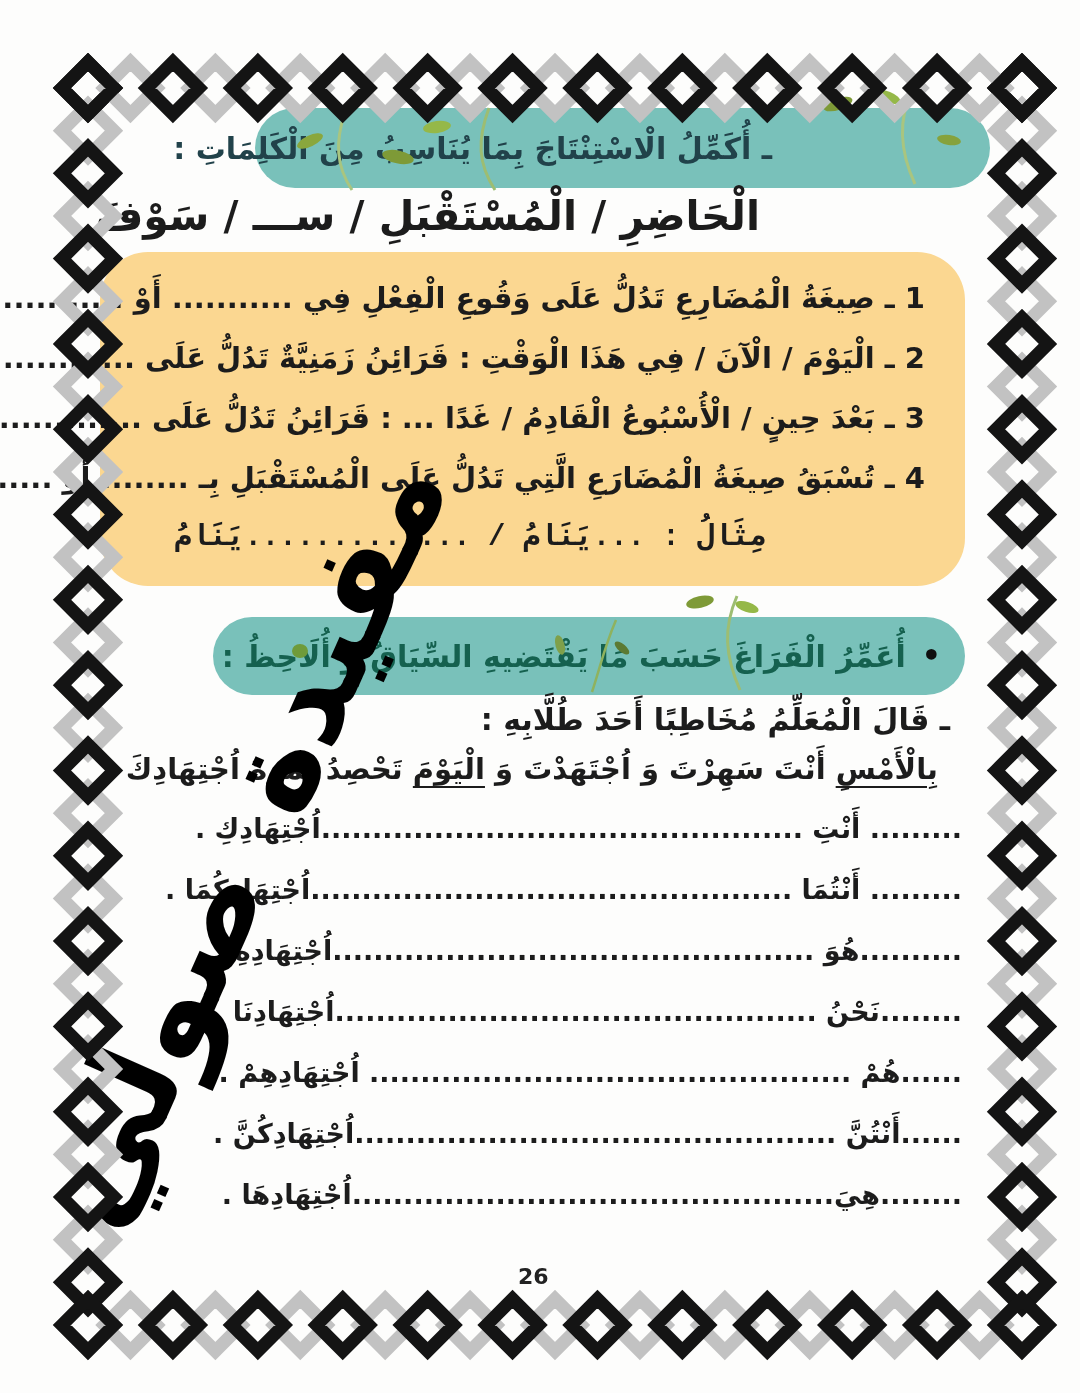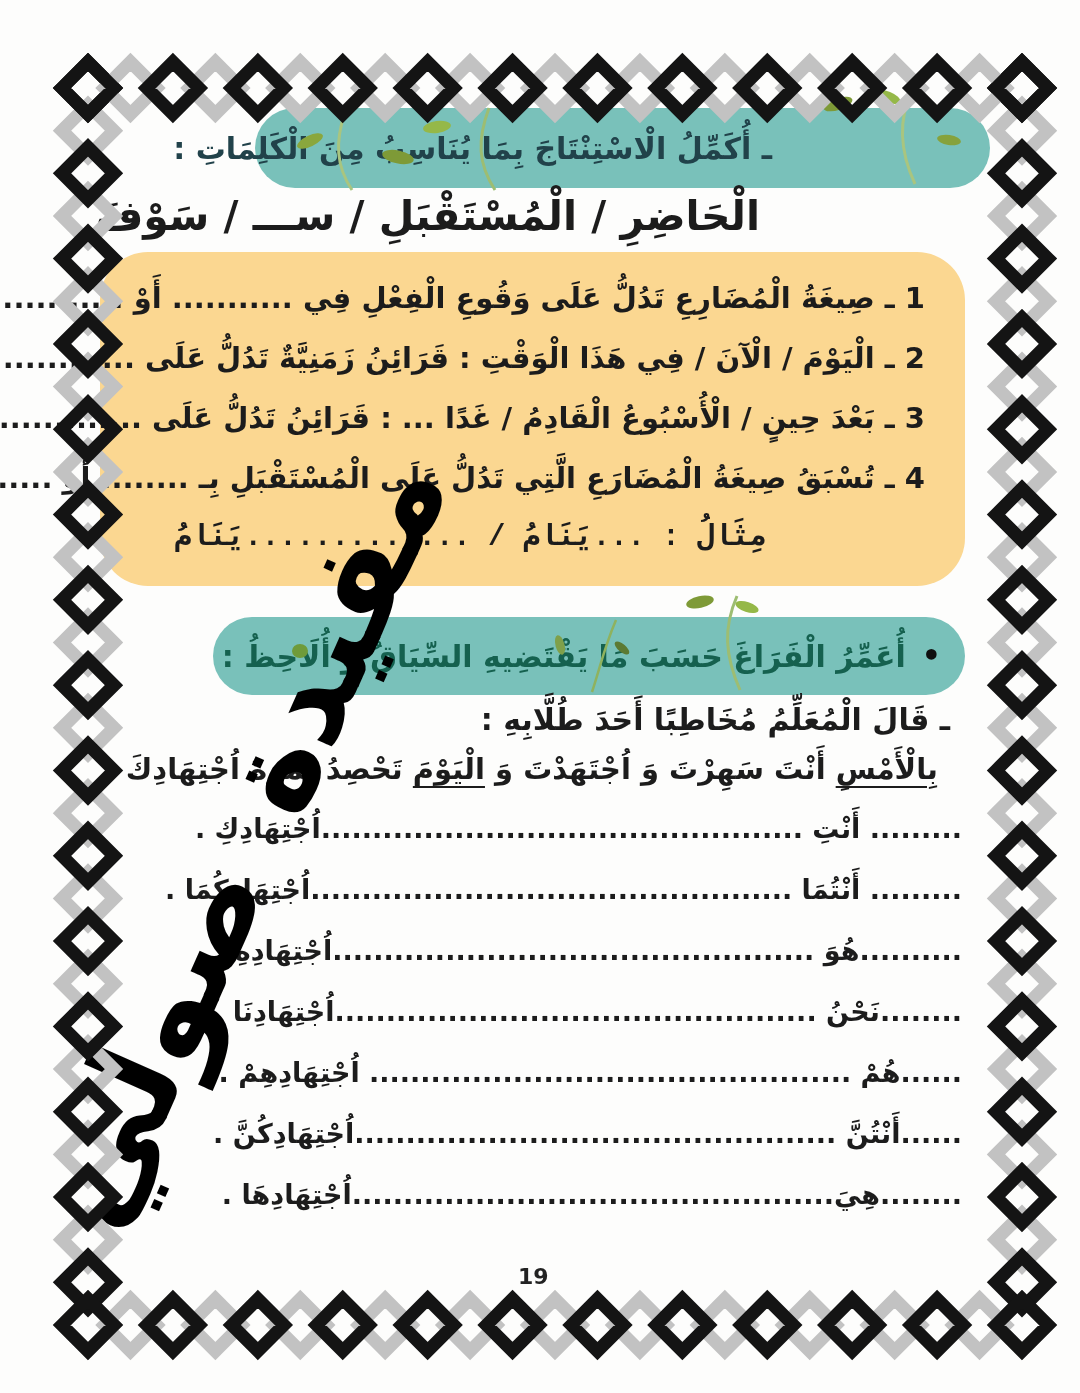--- a/index.html
+++ b/index.html
@@ -92,21 +92,21 @@
   <div class="blanks">
     <div class="blank-row">......... أَنْتِ ...............................................اُجْتِهَادِكِ .</div>
     <div class="blank-row">......... أَنْتُمَا ...............................................اُجْتِهَادكُمَا  .</div>
     <div class="blank-row">..........هُوَ ...............................................اُجْتِهَادِهِ  .</div>
     <div class="blank-row">........نَحْنُ ...............................................اُجْتِهَادِنَا  .</div>
     <div class="blank-row">......هُمْ ............................................... اُجْتِهَادِهِمْ .</div>
     <div class="blank-row">......أَنْتُنَّ ...............................................اُجْتِهَادِكُنَّ .</div>
     <div class="blank-row">........هِيَ...............................................اُجْتِهَادِهَا .</div>
   </div>
 
-  <div class="page-number">19</div>
+  <div class="page-number">26</div>
 
   <div class="watermark">مفيدة صولي</div>
 
   <svg class="decor" viewBox="0 0 1080 1393">
     <path d="M345,112 C335,142 336,166 352,190" fill="none" stroke="#a9c57f" stroke-width="3"></path>
     <path d="M489,108 C477,140 478,164 495,190" fill="none" stroke="#9dbd72" stroke-width="3"></path>
     <path d="M912,90 C898,120 900,152 915,184" fill="none" stroke="#a9c57f" stroke-width="3"></path>
     <ellipse cx="310" cy="141" rx="14" ry="5.5" transform="rotate(-25 310 141)" fill="#8aa73d"></ellipse>
     <ellipse cx="398" cy="157" rx="16" ry="6.5" transform="rotate(12 398 157)" fill="#7e9a37"></ellipse>
     <ellipse cx="437" cy="127" rx="14" ry="6" transform="rotate(-8 437 127)" fill="#95b848"></ellipse>

